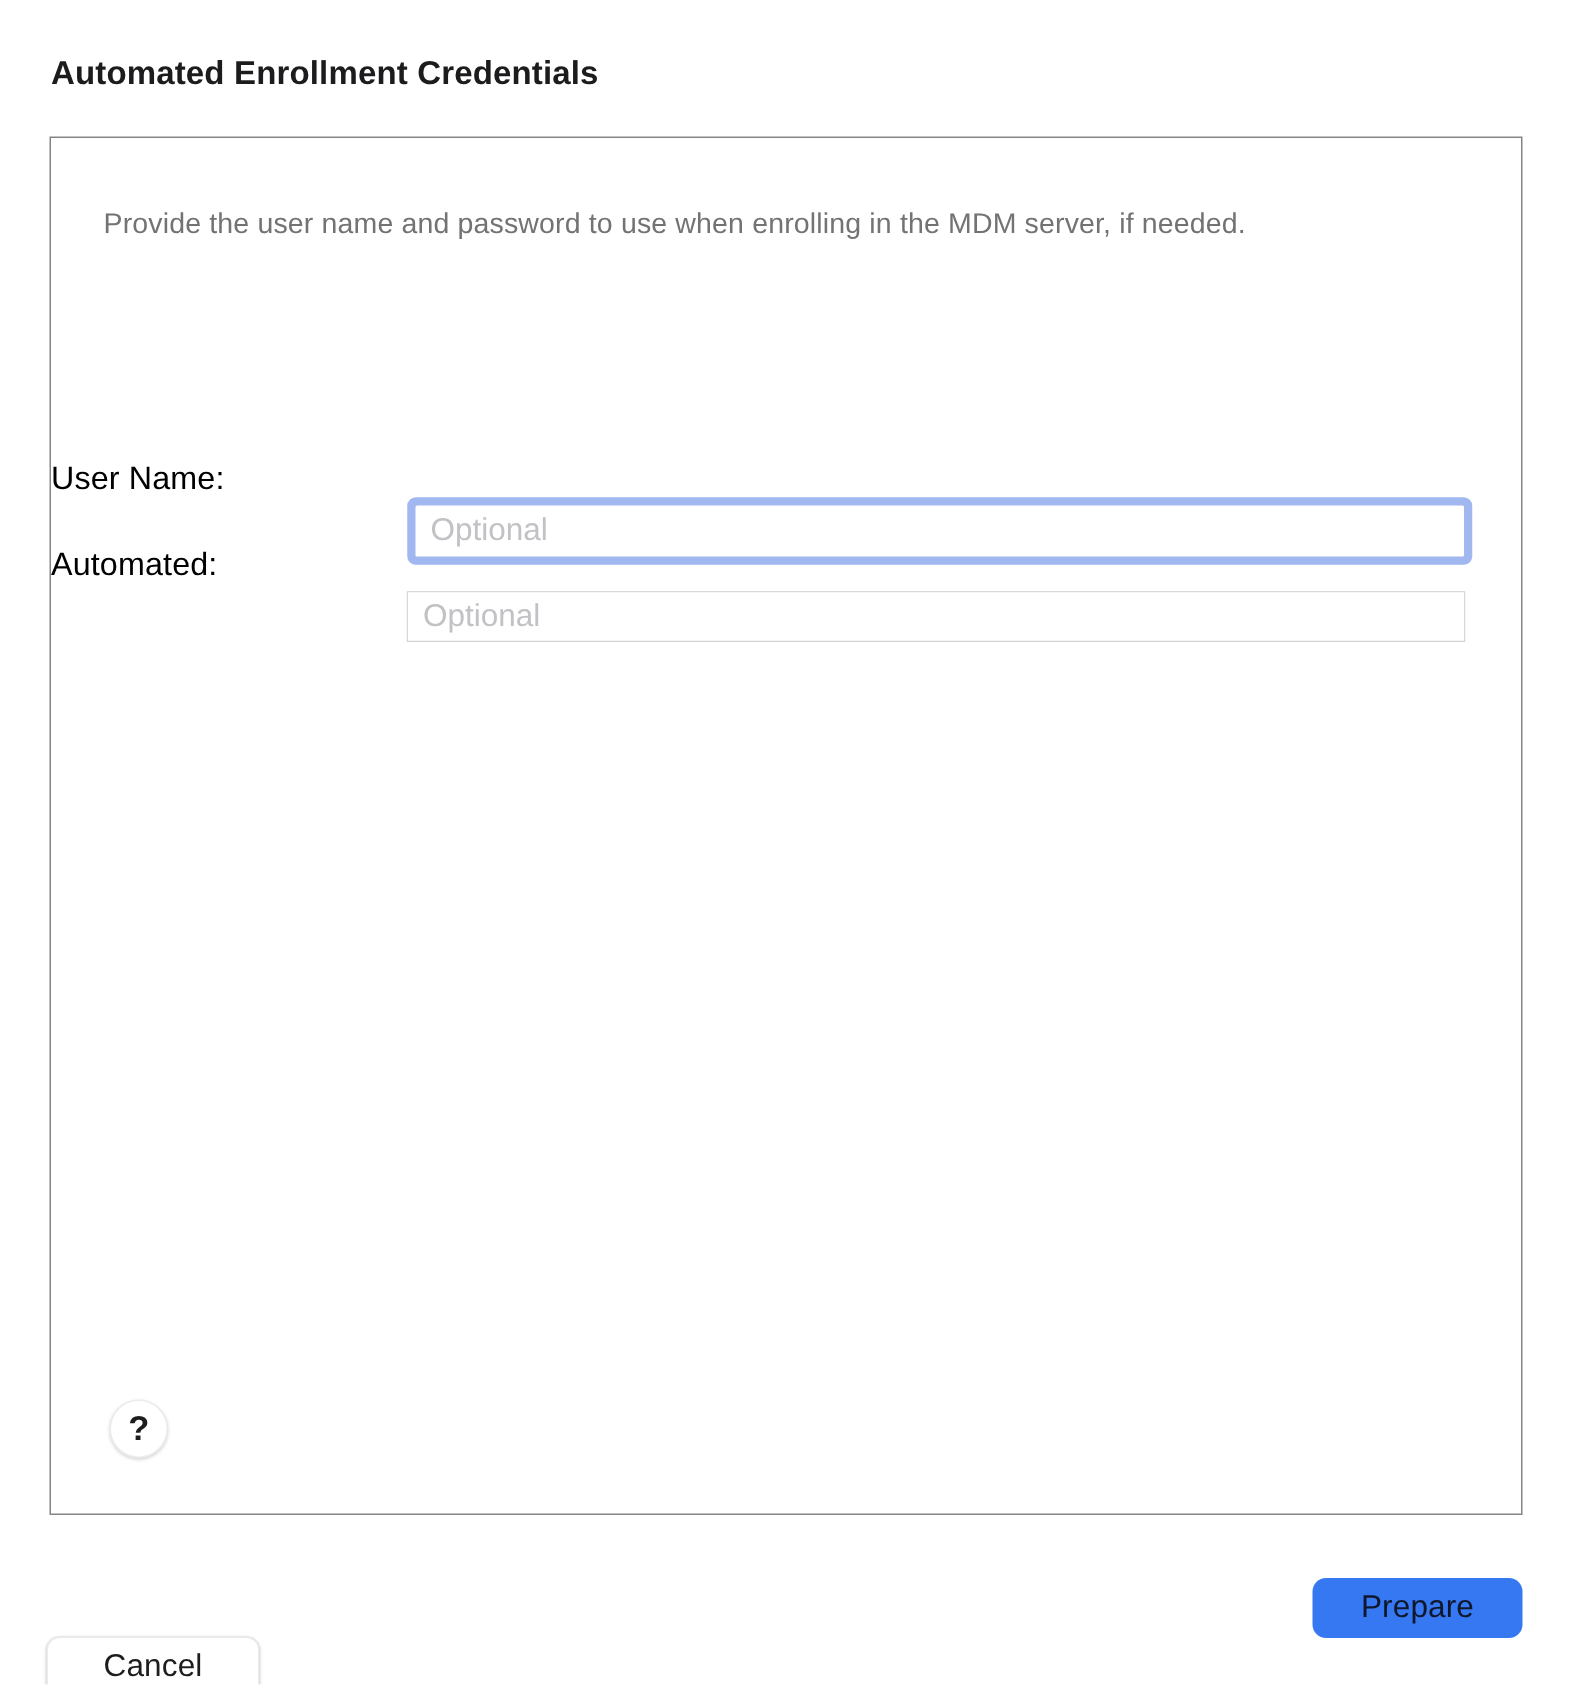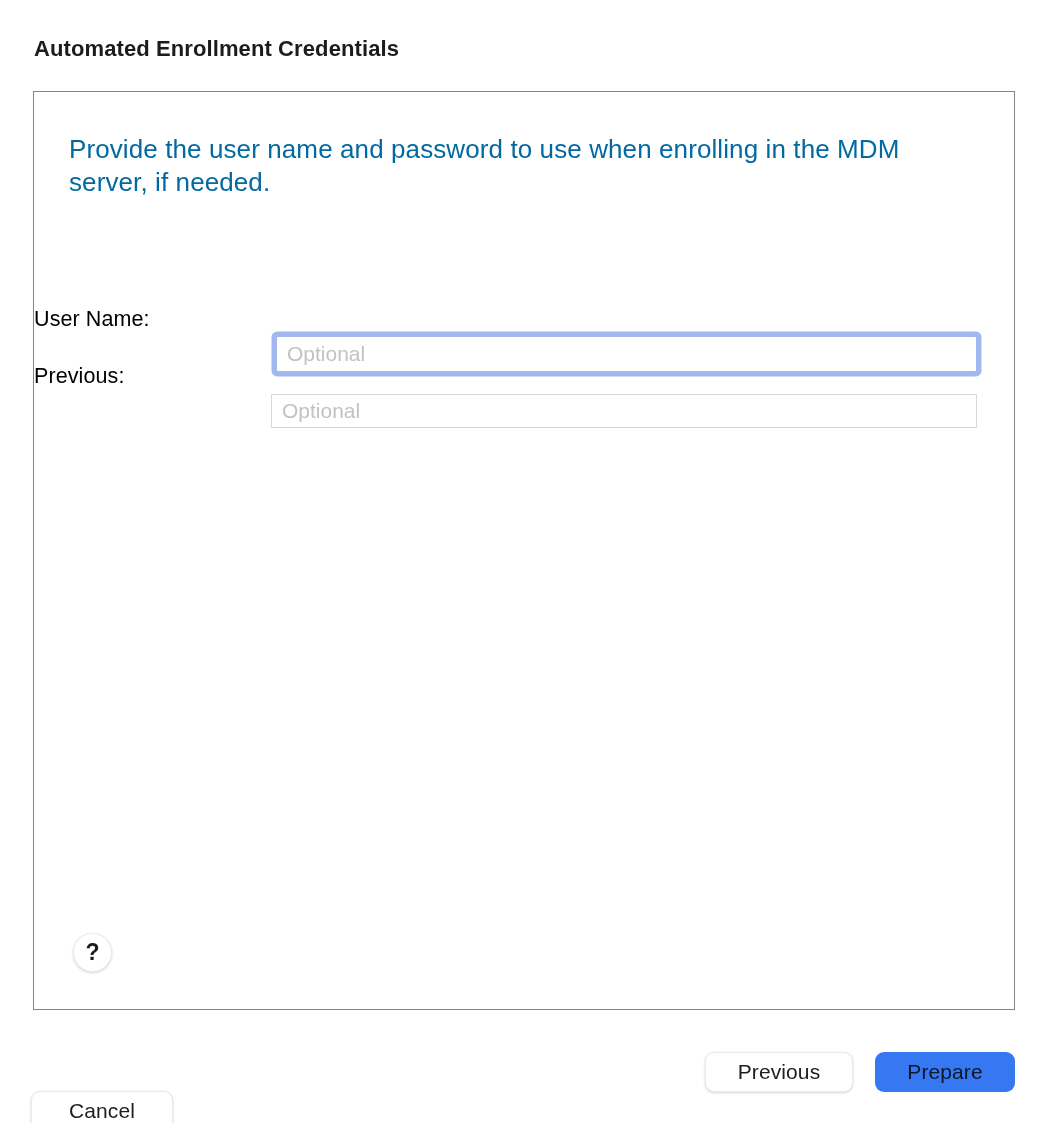--- a/index.html
+++ b/index.html
@@ -31,23 +31,23 @@
     width: 982px;
     height: 919px;
     border: 1px solid #858585;
     background: #ffffff;
   }
   .panel-description {
     position: absolute;
     left: 35px;
     top: 41px;
     width: 880px;
-    font-size: 26px;
+    font-size: 19px;
     line-height: 33px;
-    color: #0369a1;
+    color: #737373;
     letter-spacing: 0.1px;
   }
   .field-label {
     position: absolute;
     left: 0;
     width: 220px;
     text-align: left;
     font-size: 21.5px;
     color: #000000;
     letter-spacing: 0.1px;
@@ -138,29 +138,28 @@
   <h1 class="page-title">Automated Enrollment Credentials</h1>
 
   <div class="panel">
 
     <p class="panel-description">Provide the user name and password to use when enrolling in the MDM server, if needed.</p>
 
     <label class="field-label label-username">User Name:</label>
 
     <input type="text" class="text-field field-username" placeholder="Optional" style="">
 
-    <label class="field-label label-password">Previous:</label>
+    <label class="field-label label-password">Automated:</label>
 
     <input type="text" class="text-field field-password" placeholder="Optional" style="">
 
     <button class="help-button">
       <span>?</span>
     </button>
 
   </div>
 
   <button class="btn btn-plain btn-cancel">Cancel</button>
 
-  <button class="btn btn-plain btn-previous">Previous</button>
 
   <button class="btn btn-prepare">Prepare</button>
 
 </div>
 
 </body></html>

